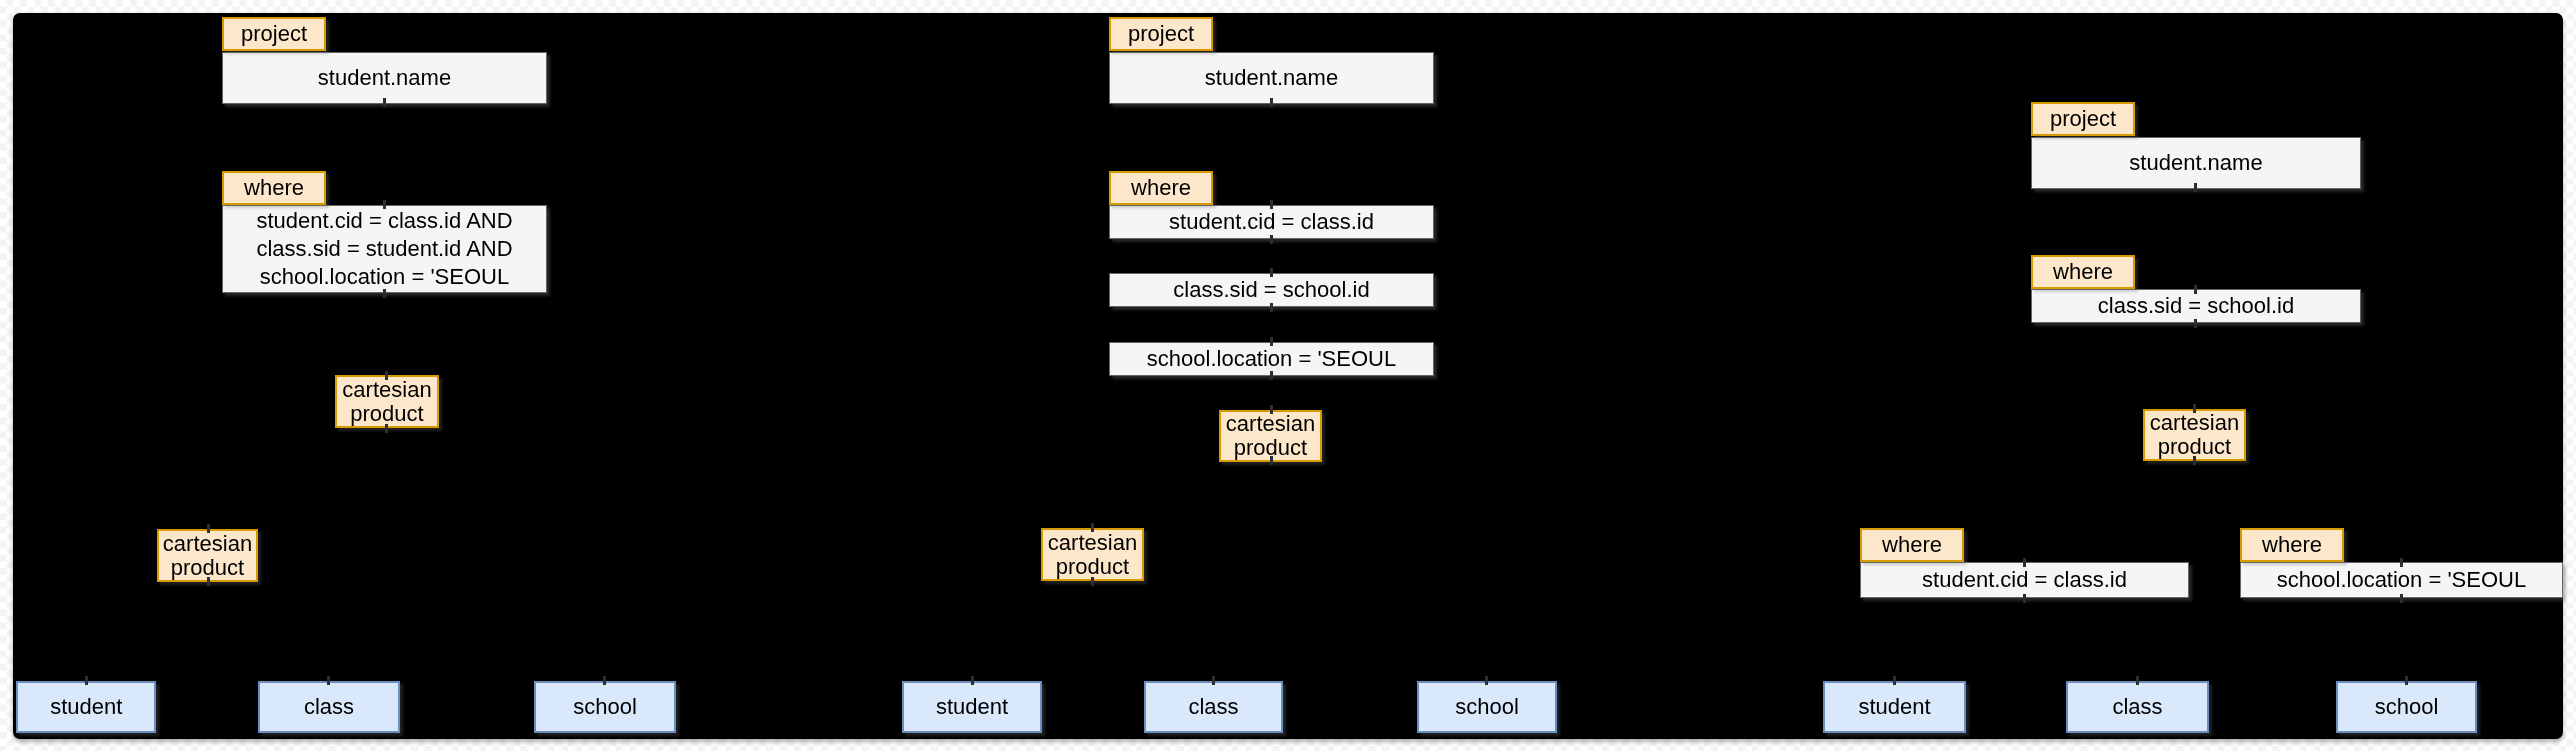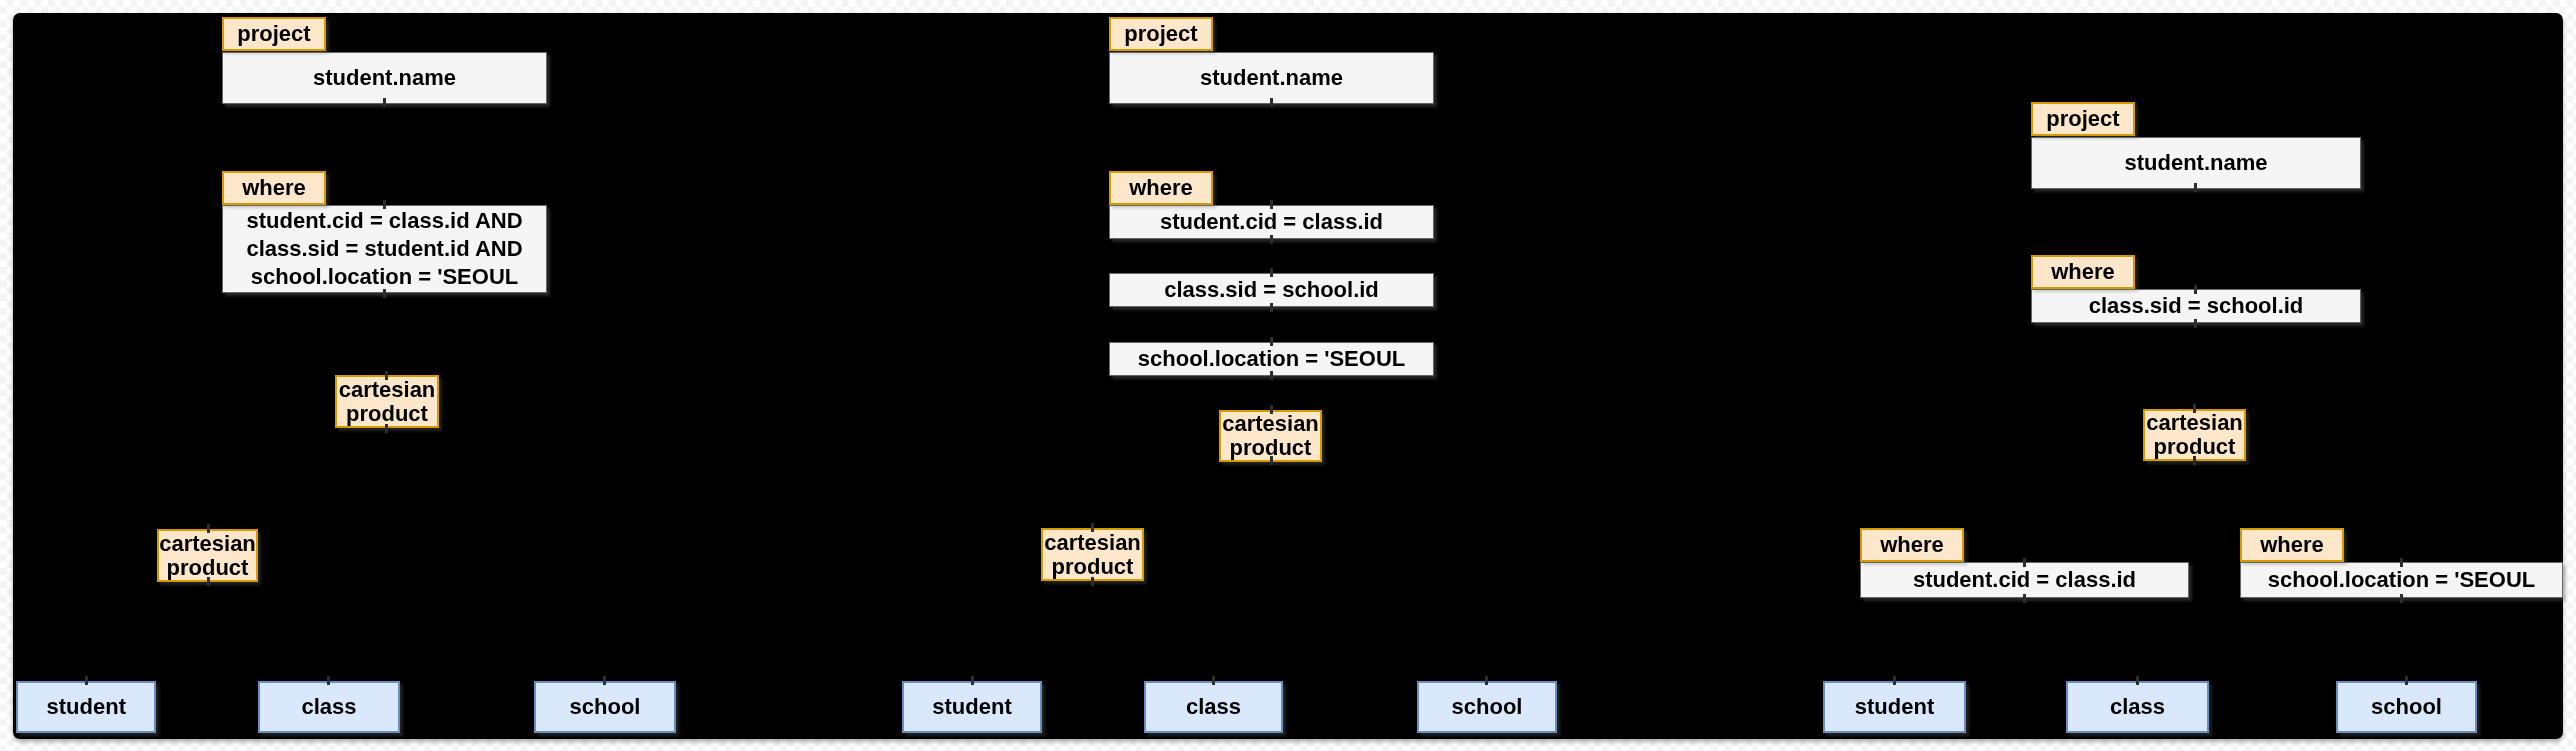--- a/index.html
+++ b/index.html
@@ -28,21 +28,21 @@
     position: absolute;
     box-sizing: border-box;
     display: flex;
     flex-direction: column;
     justify-content: center;
     align-items: center;
     text-align: center;
     color: var(--text-color, #000000);
     font-size: 22px;
   }
-  .node .line { line-height: 28px; white-space: nowrap; font-weight: bold; }
+  .node .line { line-height: 28px; white-space: nowrap; }
   .tag {
     background: var(--operator-fill, #fde7cb);
     border: 2.6px solid var(--operator-stroke, #d79b00);
     z-index: 3;
     box-shadow: 2.6px 2.6px 2.6px rgba(110,110,110,0.30);
   }
   .op {
     background: var(--operator-fill, #fde7cb);
     border: 2.6px solid var(--operator-stroke, #d79b00);
     z-index: 2;

